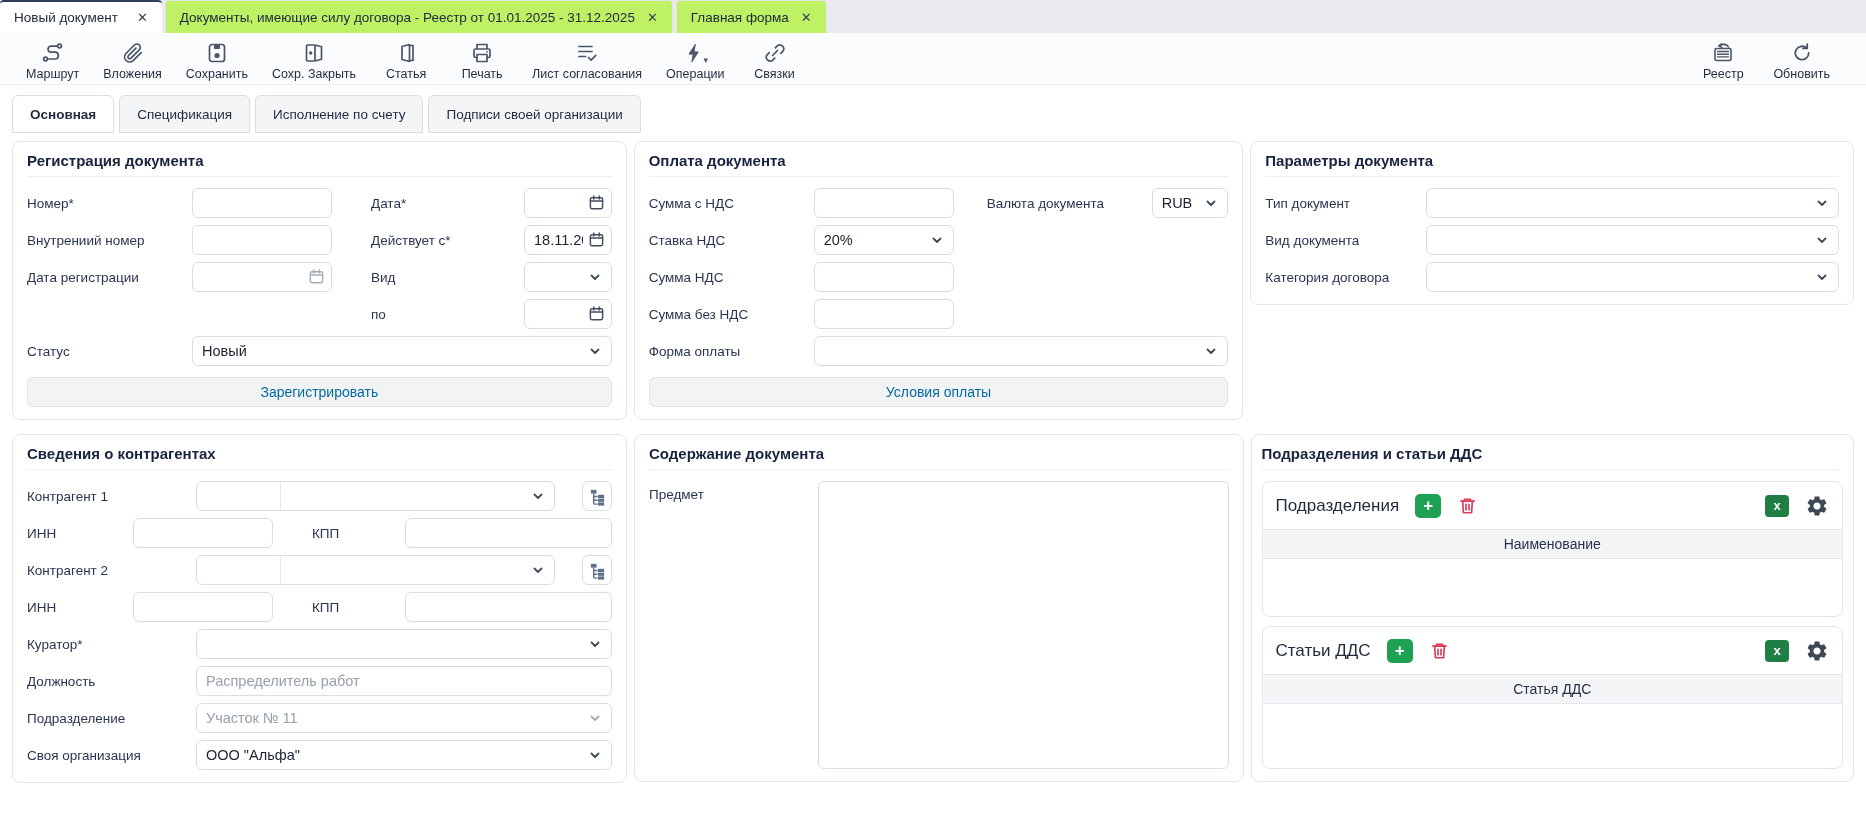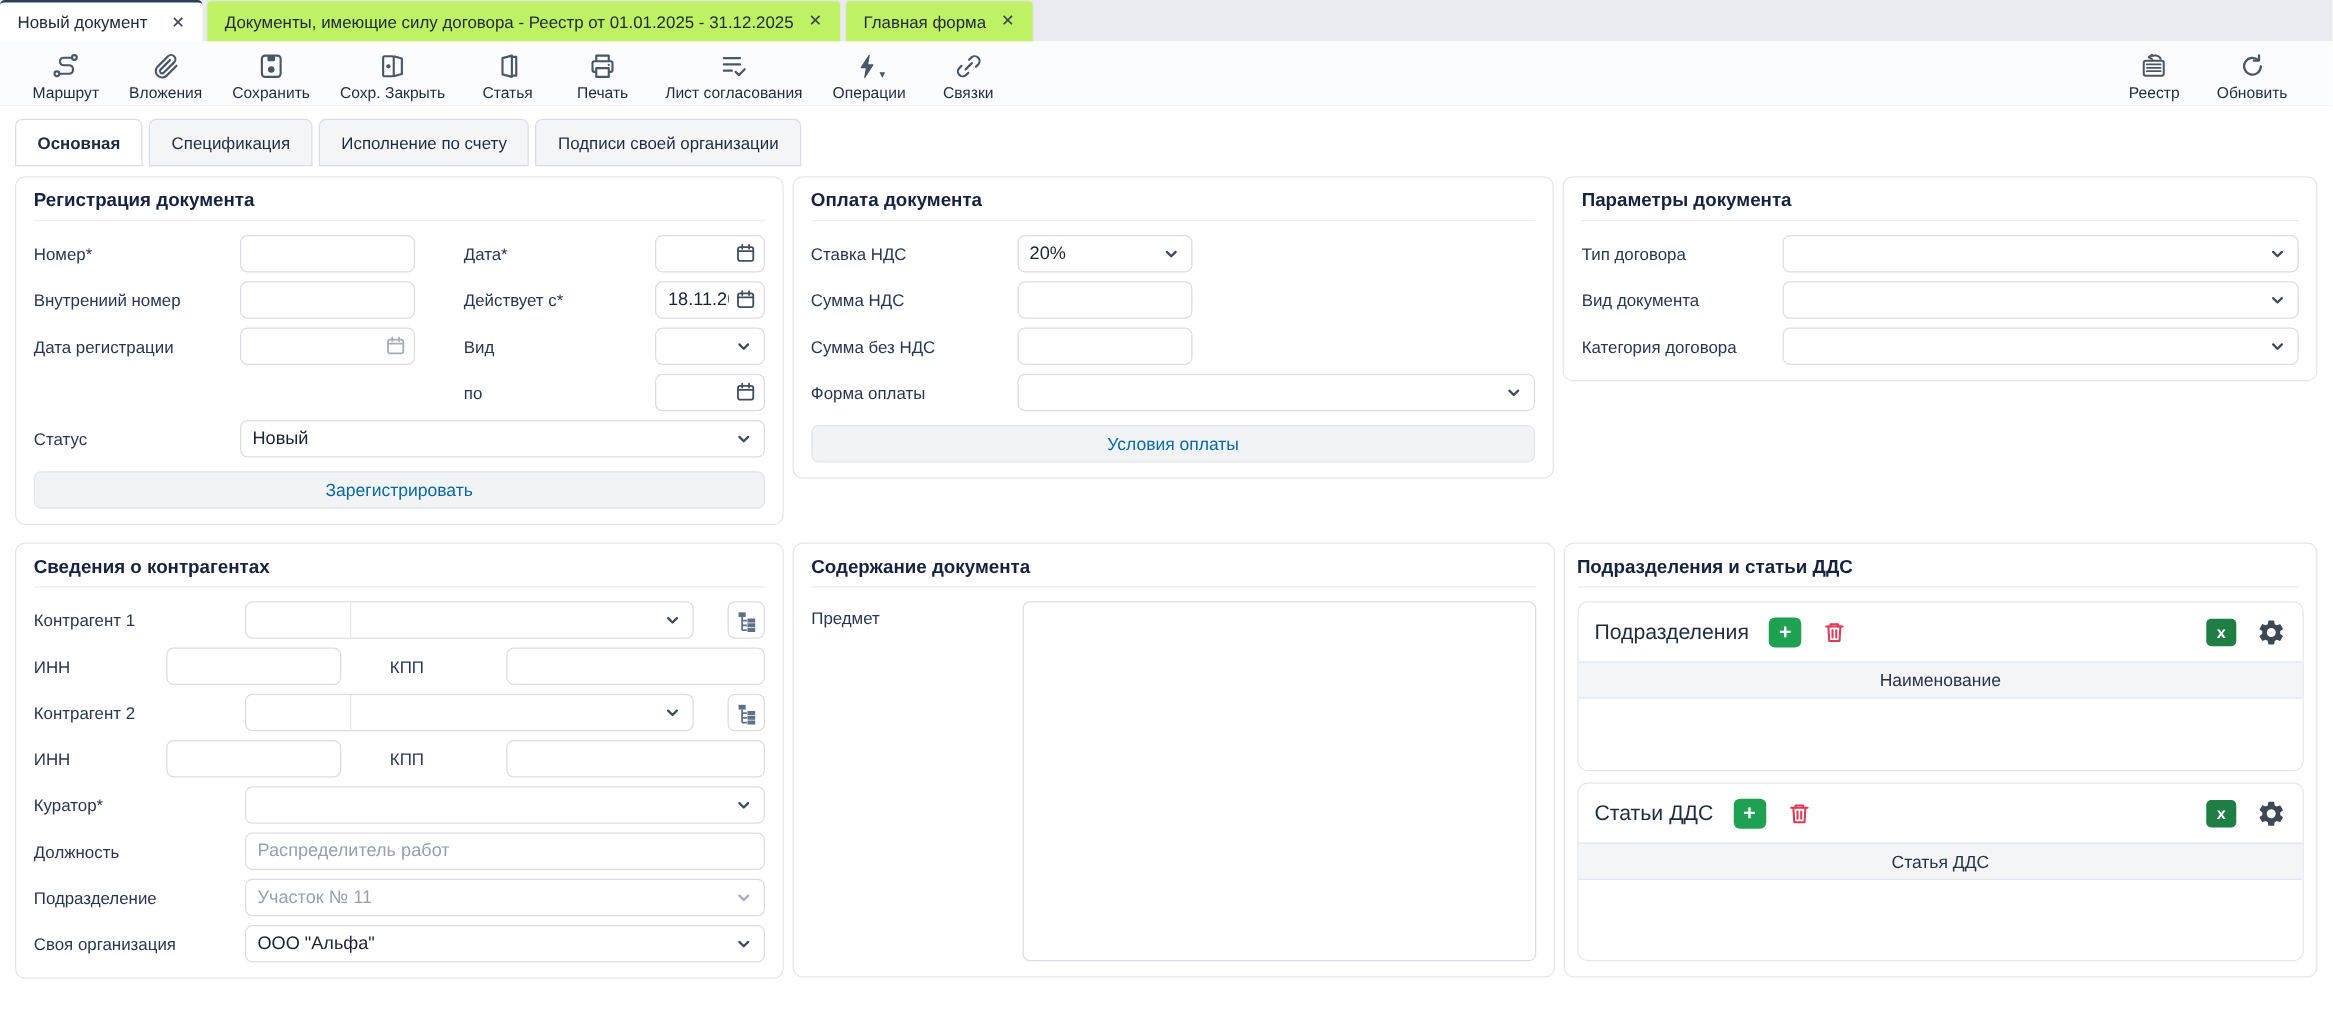--- a/index.html
+++ b/index.html
@@ -318,20 +318,31 @@
       </div>
 
       <div class="fr btnrow">
         <button class="btn">Зарегистрировать</button>
       </div>
     </div>
 
     <div class="panel p-w2">
       <div class="panel-title">Оплата документа</div>
 
+      <div class="fr">
+        <span class="lbl w146">Сумма с НДС</span>
+        <input class="input f140" style="">
+        <span class="lbl lbl2p">Валюта документа</span>
+        <span class="select fgrow">
+          <span>RUB</span>
+          <svg width="14" height="14" viewBox="0 0 14 14" fill="none" stroke="#3f4a5a" stroke-width="1.8" stroke-linecap="round" stroke-linejoin="round">
+              <path d="M3.5 5.5L7 9l3.5-3.5"></path>
+            </svg>
+        </span>
+      </div>
 
       <div class="fr">
         <span class="lbl w146">Ставка НДС</span>
         <span class="select f140">
           <span>20%</span>
           <svg width="14" height="14" viewBox="0 0 14 14" fill="none" stroke="#3f4a5a" stroke-width="1.8" stroke-linecap="round" stroke-linejoin="round">
               <path d="M3.5 5.5L7 9l3.5-3.5"></path>
             </svg>
         </span>
       </div>
@@ -358,21 +369,21 @@
 
       <div class="fr btnrow">
         <button class="btn">Условия оплаты</button>
       </div>
     </div>
 
     <div class="panel p-w3">
       <div class="panel-title">Параметры документа</div>
 
       <div class="fr">
-        <span class="lbl w142">Тип договора</span>
+        <span class="lbl w142">Тип документ</span>
         <span class="select fgrow">
           <span></span>
           <svg width="14" height="14" viewBox="0 0 14 14" fill="none" stroke="#3f4a5a" stroke-width="1.8" stroke-linecap="round" stroke-linejoin="round">
               <path d="M3.5 5.5L7 9l3.5-3.5"></path>
             </svg>
         </span>
       </div>
 
       <div class="fr">
         <span class="lbl w142">Вид документа</span>

